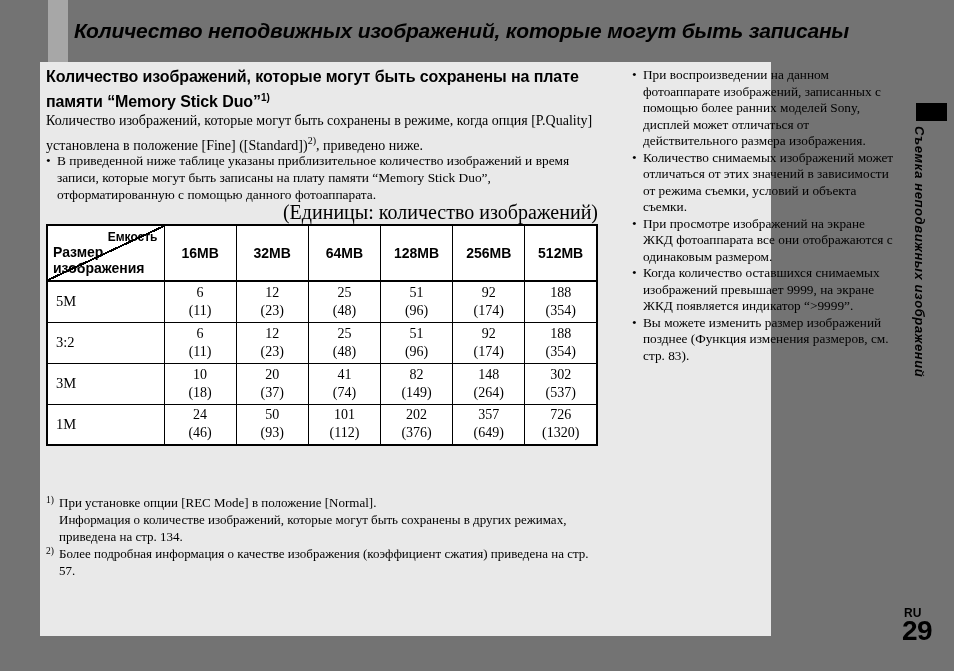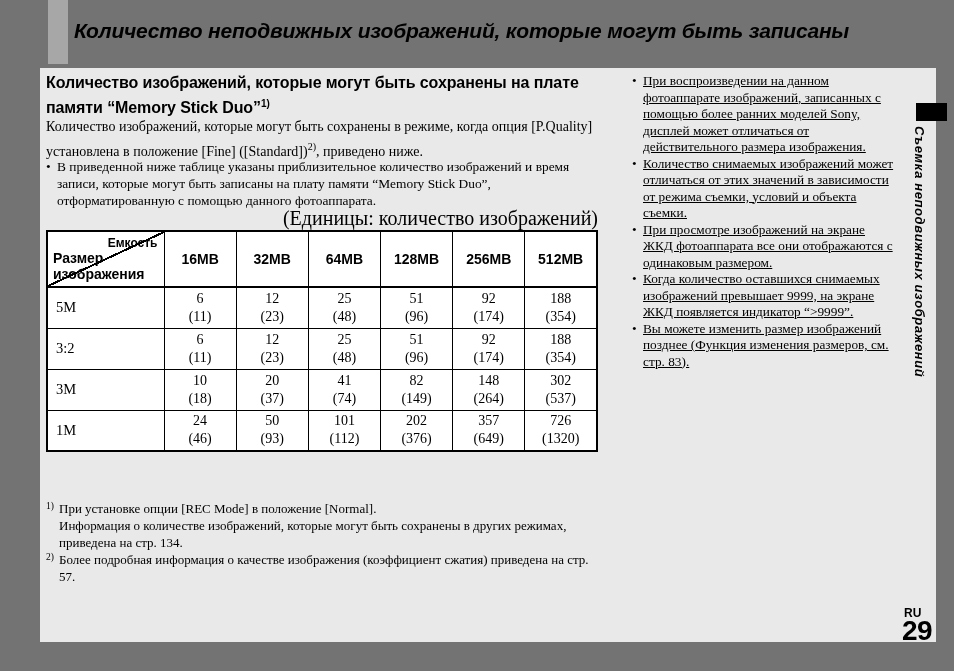--- a/index.html
+++ b/index.html
@@ -7,21 +7,21 @@
   body { font-family:"Liberation Serif", serif; color:#000; }
   .page { position:relative; width:954px; height:671px; background:#737373; overflow:hidden; }
 
   
   .title-marker { position:absolute; left:48px; top:0; width:20px; height:64px; background:#a7a7a7; }
   .doc-title { position:absolute; left:74px; top:18px; width:840px;
                font-family:"Liberation Sans", sans-serif; font-weight:bold; font-style:italic;
                font-size:21px; line-height:26px; letter-spacing:-0.2px; }
 
   
-  .content { position:absolute; left:40px; top:68px; width:896px; height:574px; background:#e9e9e9; }
+  .content { position:absolute; left:40px; top:62px; width:731px; height:574px; background:#e9e9e9; }
 
   
   .left-col { position:absolute; left:6px; top:0; width:552px; height:100%; }
   .section-heading { position:absolute; top:4px; left:0; width:552px;
                      font-family:"Liberation Sans", sans-serif; font-weight:bold;
                      font-size:16px; line-height:21px; letter-spacing:-0.1px; }
   .section-heading sup, .intro sup { font-size:10px; }
   .intro { position:absolute; top:49px; left:0; width:552px; font-size:14px; line-height:20px; }
   .left-note { position:absolute; top:90px; left:0; width:552px; list-style:none; }
   .left-note li, .notes li { position:relative; padding-left:11px; font-size:13.4px; line-height:17px; }
@@ -46,21 +46,21 @@
                    font-size:14px; line-height:16px; font-weight:bold; }
   .rowlabel { font-size:14.5px; padding-left:8px; text-align:left; }
   .cell-num { font-size:14px; line-height:18px; text-align:center; white-space:pre-line; }
 
   
   .footnotes { position:absolute; top:432px; left:0; width:560px; }
   .footnote { position:relative; padding-left:13px; font-size:13px; line-height:17px; }
   .fn-marker { position:absolute; left:0; top:-2px; font-size:9.5px; }
 
   
-  .right-col { position:absolute; left:592px; top:5px; width:262px;text-decoration:underline; }
+  .right-col { position:absolute; left:592px; top:5px; width:262px; }
   .notes { list-style:none; }
   .notes li { font-size:13.3px; line-height:16.5px; }
 
   
   .sidebar-tab { position:absolute; left:916px; top:103px; width:31px; height:18px; background:#000; }
   .sidebar-vertical { position:absolute; left:912px; top:126px; height:280px;
                       writing-mode:vertical-rl;
                       font-family:"Liberation Sans", sans-serif; font-weight:bold; font-style:italic;
                       font-size:13px; letter-spacing:0.6px; white-space:nowrap; }
 

